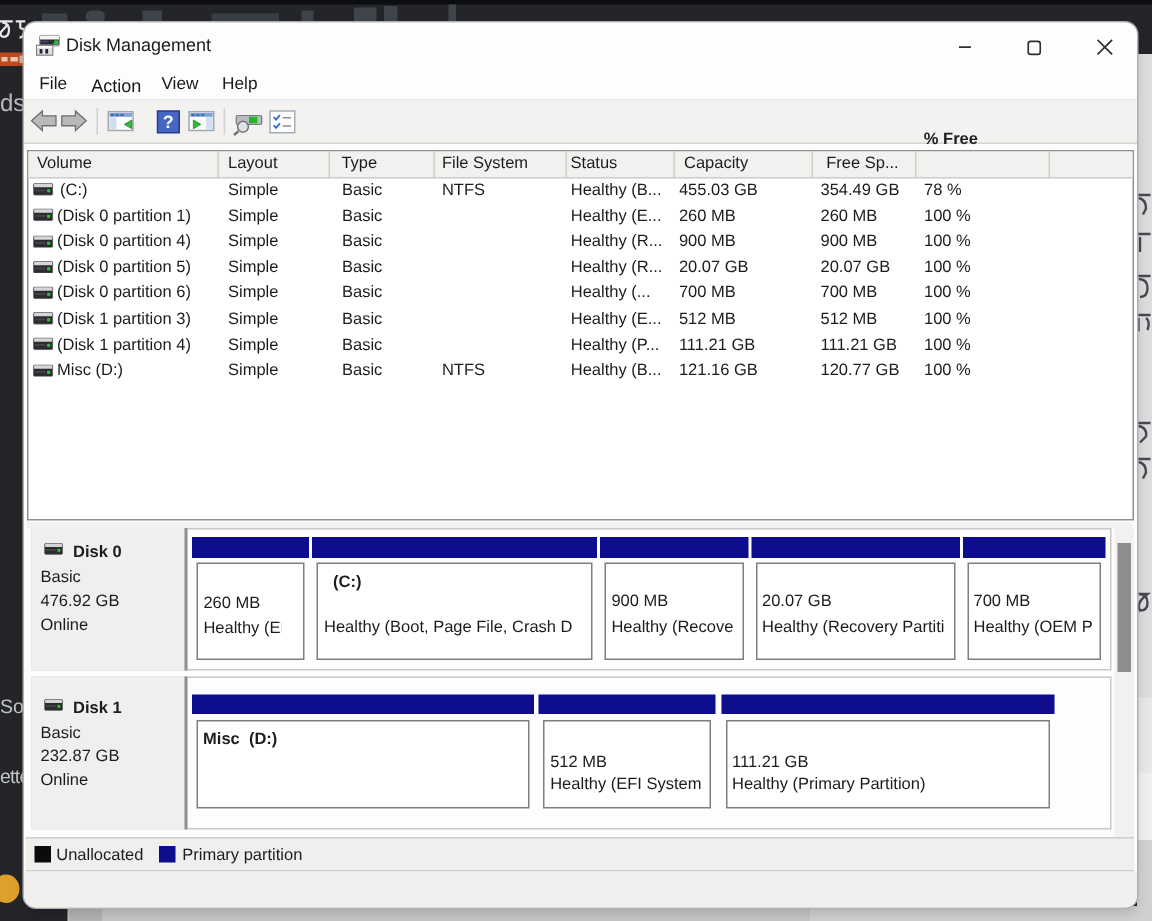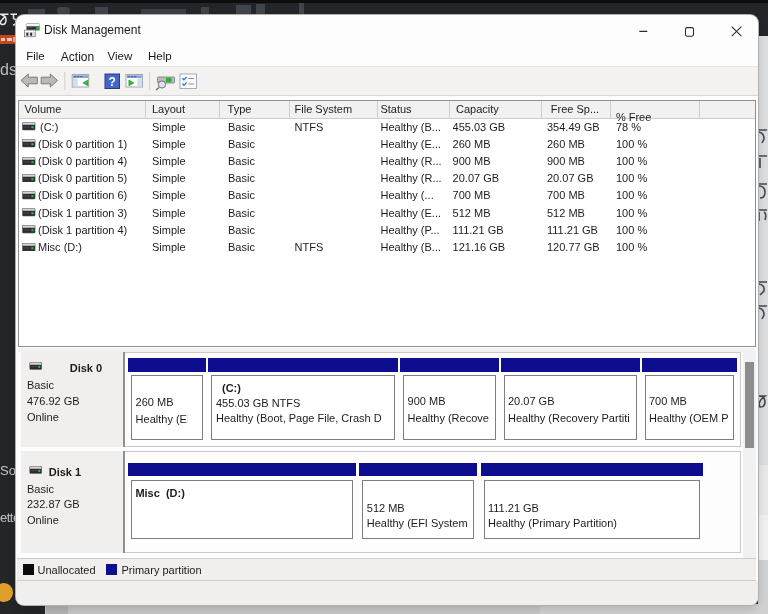--- a/index.html
+++ b/index.html
@@ -132,21 +132,21 @@
 <div class="abs" style="left:525px;top:86.0px;width:1px;height:17.5px;background:#cfcdca;"></div>
 <div class="abs" style="left:593.5px;top:86.0px;width:1px;height:17.5px;background:#cfcdca;"></div>
 <div class="abs" style="left:683px;top:86.0px;width:1px;height:17.5px;background:#cfcdca;"></div>
 <div class="abs t11" style="left:8.600000000000001px;top:88.0px;">Volume</div>
 <div class="abs t11" style="left:136px;top:88.0px;">Layout</div>
 <div class="abs t11" style="left:211.6px;top:88.0px;">Type</div>
 <div class="abs t11" style="left:278.6px;top:88.0px;">File System</div>
 <div class="abs t11" style="left:364.4px;top:88.0px;">Status</div>
 <div class="abs t11" style="left:440px;top:88.0px;">Capacity</div>
 <div class="abs t11" style="left:534.8px;top:88.0px;">Free Sp...</div>
-<div class="abs t11" style="left:599.9px;top:96px;">% Free</div>
+<div class="abs t11" style="left:599.9px;top:72px;font-weight:bold;">% Free</div>
 <svg class="abs" style="left:6px;top:107.2px;" width="13.5" height="8.5" viewBox="0 0 14 9">
 <rect x="0.3" y="0.3" width="13.4" height="8.2" rx="0.8" fill="#2b2b30" stroke="#5a5a5e" stroke-width="0.6"></rect>
 <rect x="0.6" y="0.6" width="12.8" height="2.4" rx="0.6" fill="#d6d6d6"></rect>
 <rect x="1.5" y="4.6" width="7" height="1.3" fill="#45454b"></rect>
 <rect x="9.8" y="4.4" width="2.2" height="2.2" fill="#2ec436"></rect>
 </svg>
 <div class="cell" style="left:24px;top:105.6px;width:102px;">(C:)</div>
 <div class="cell" style="left:136px;top:105.6px;width:60px;">Simple</div>
 <div class="cell" style="left:212px;top:105.6px;width:55px;">Basic</div>
 <div class="cell" style="left:278.6px;top:105.6px;width:80px;">NTFS</div>
@@ -256,42 +256,41 @@
 <div class="abs" style="left:5px;top:337.3px;width:720px;height:95px;border:1px solid #c9c8c6;box-sizing:border-box;background:#fdfdfd;"></div>
 <div class="abs" style="left:5px;top:436px;width:720px;height:101.5px;border:1px solid #c9c8c6;box-sizing:border-box;background:#fdfdfd;"></div>
 <div class="abs" style="left:5px;top:337.3px;width:104px;height:95px;background:#f0efed;border-right:2px solid #8f8f8f;box-sizing:border-box;"></div>
 <div class="abs" style="left:5px;top:436px;width:104px;height:101.5px;background:#f0efed;border-right:2px solid #8f8f8f;box-sizing:border-box;"></div>
 <svg class="abs" style="left:12.600000000000001px;top:346.5px;" width="13.5" height="8" viewBox="0 0 14 9">
 <rect x="0.3" y="0.3" width="13.4" height="8.2" rx="0.8" fill="#2b2b30" stroke="#5a5a5e" stroke-width="0.6"></rect>
 <rect x="0.6" y="0.6" width="12.8" height="2.4" rx="0.6" fill="#d6d6d6"></rect>
 <rect x="1.5" y="4.6" width="7" height="1.3" fill="#45454b"></rect>
 <rect x="9.8" y="4.4" width="2.2" height="2.2" fill="#2ec436"></rect>
 </svg>
-<div class="abs t11" style="left:32.7px;top:346.5px;font-weight:bold;margin-left:21px;">Disk 0</div>
+<div class="abs t11" style="left:32.7px;top:346.5px;font-weight:bold;">Disk 0</div>
 <div class="abs t11" style="left:11px;top:363.5px;">Basic</div>
 <div class="abs t11" style="left:11px;top:379.5px;">476.92 GB</div>
 <div class="abs t11" style="left:11px;top:396.0px;">Online</div>
 <svg class="abs" style="left:12.600000000000001px;top:451px;" width="13.5" height="8" viewBox="0 0 14 9">
 <rect x="0.3" y="0.3" width="13.4" height="8.2" rx="0.8" fill="#2b2b30" stroke="#5a5a5e" stroke-width="0.6"></rect>
 <rect x="0.6" y="0.6" width="12.8" height="2.4" rx="0.6" fill="#d6d6d6"></rect>
 <rect x="1.5" y="4.6" width="7" height="1.3" fill="#45454b"></rect>
 <rect x="9.8" y="4.4" width="2.2" height="2.2" fill="#2ec436"></rect>
 </svg>
 <div class="abs t11" style="left:32.7px;top:451px;font-weight:bold;">Disk 1</div>
 <div class="abs t11" style="left:11px;top:467.5px;">Basic</div>
 <div class="abs t11" style="left:11px;top:482.9px;">232.87 GB</div>
 <div class="abs t11" style="left:11px;top:498.5px;">Online</div>
 <div class="abs" style="left:112px;top:342.5px;width:78px;height:14.0px;background:#0d0d8e;"></div>
       <div class="abs" style="left:115px;top:359.5px;width:72px;height:65.80000000000001px;background:#fff;border:1px solid #7e7e7e;box-sizing:border-box;overflow:hidden;"></div>
       <div class="abs t11" style="left:119.6px;top:381.3px;font-weight:normal;width:67.4px;overflow:hidden;">260 MB</div>
       <div class="abs t11" style="left:119.6px;top:397.5px;font-weight:normal;width:52px;overflow:hidden;">Healthy (EFI</div>
 <div class="abs" style="left:192px;top:342.5px;width:190px;height:14.0px;background:#0d0d8e;"></div>
       <div class="abs" style="left:195px;top:359.5px;width:184px;height:65.80000000000001px;background:#fff;border:1px solid #7e7e7e;box-sizing:border-box;overflow:hidden;"></div>
       <div class="abs t11" style="left:206px;top:366.8px;font-weight:bold;width:173px;overflow:hidden;">(C:)</div>
-      <div class="abs t11" style="left:200px;top:381.8px;font-weight:normal;width:179px;overflow:hidden;">455.03 GB NTFS</div>
       <div class="abs t11" style="left:200px;top:396.8px;font-weight:normal;width:179px;overflow:hidden;">Healthy (Boot, Page File, Crash D</div>
 <div class="abs" style="left:384px;top:342.5px;width:98.60000000000002px;height:14.0px;background:#0d0d8e;"></div>
       <div class="abs" style="left:387px;top:359.5px;width:92.60000000000002px;height:65.80000000000001px;background:#fff;border:1px solid #7e7e7e;box-sizing:border-box;overflow:hidden;"></div>
       <div class="abs t11" style="left:391.6px;top:380.0px;font-weight:normal;width:88.0px;overflow:hidden;">900 MB</div>
       <div class="abs t11" style="left:391.6px;top:396.5px;font-weight:normal;width:88.0px;overflow:hidden;">Healthy (Recove</div>
 <div class="abs" style="left:484.5px;top:342.5px;width:139.5px;height:14.0px;background:#0d0d8e;"></div>
       <div class="abs" style="left:487.5px;top:359.5px;width:133.5px;height:65.80000000000001px;background:#fff;border:1px solid #7e7e7e;box-sizing:border-box;overflow:hidden;"></div>
       <div class="abs t11" style="left:492px;top:380.0px;font-weight:normal;width:129.0px;overflow:hidden;">20.07 GB</div>
       <div class="abs t11" style="left:492px;top:396.5px;font-weight:normal;width:129.0px;overflow:hidden;">Healthy (Recovery Partiti</div>
 <div class="abs" style="left:626px;top:342.5px;width:94.5px;height:14.0px;background:#0d0d8e;"></div>

